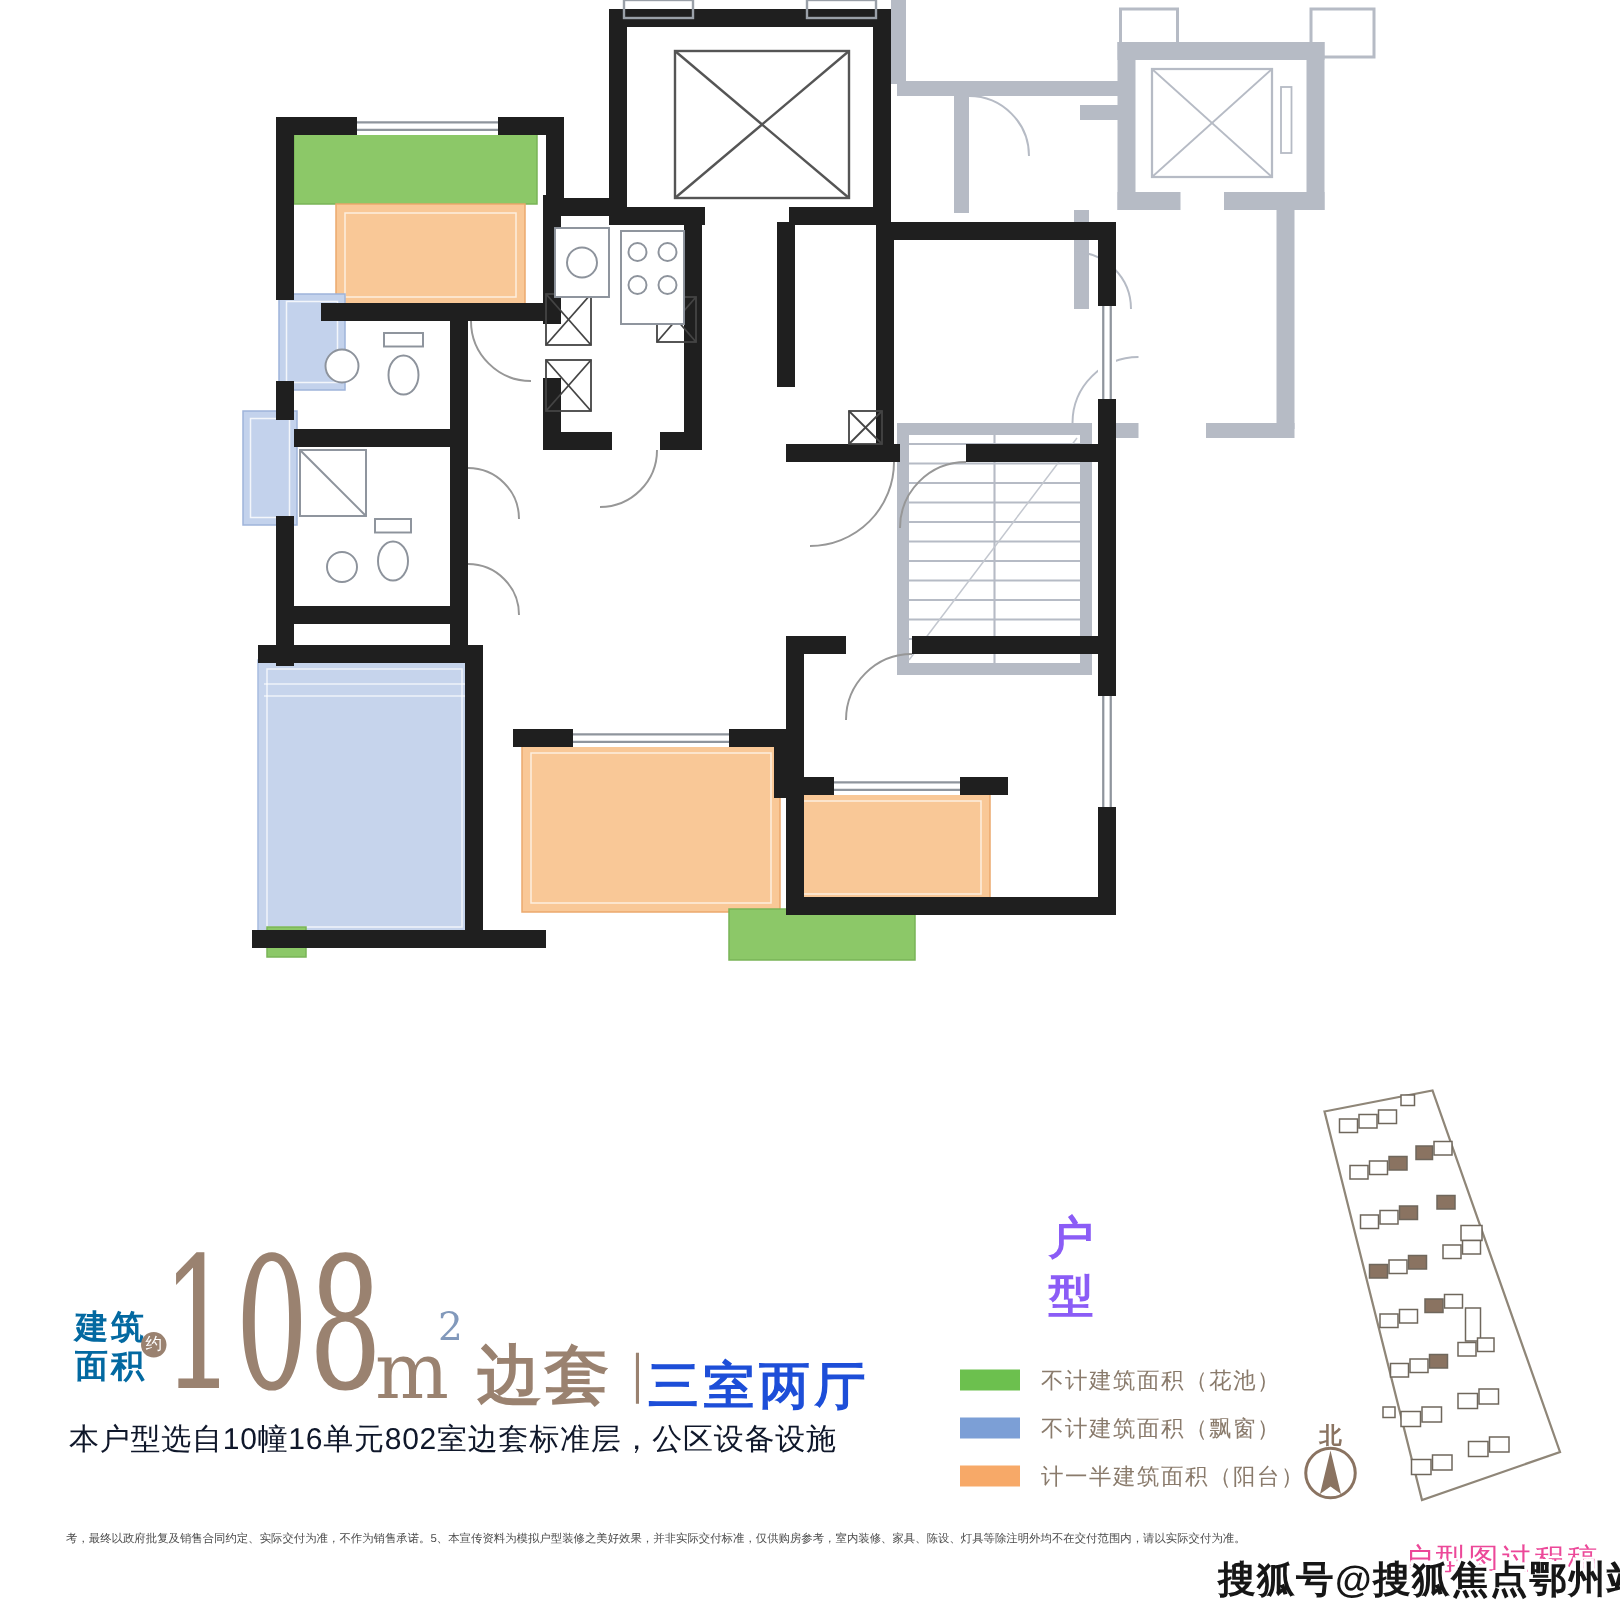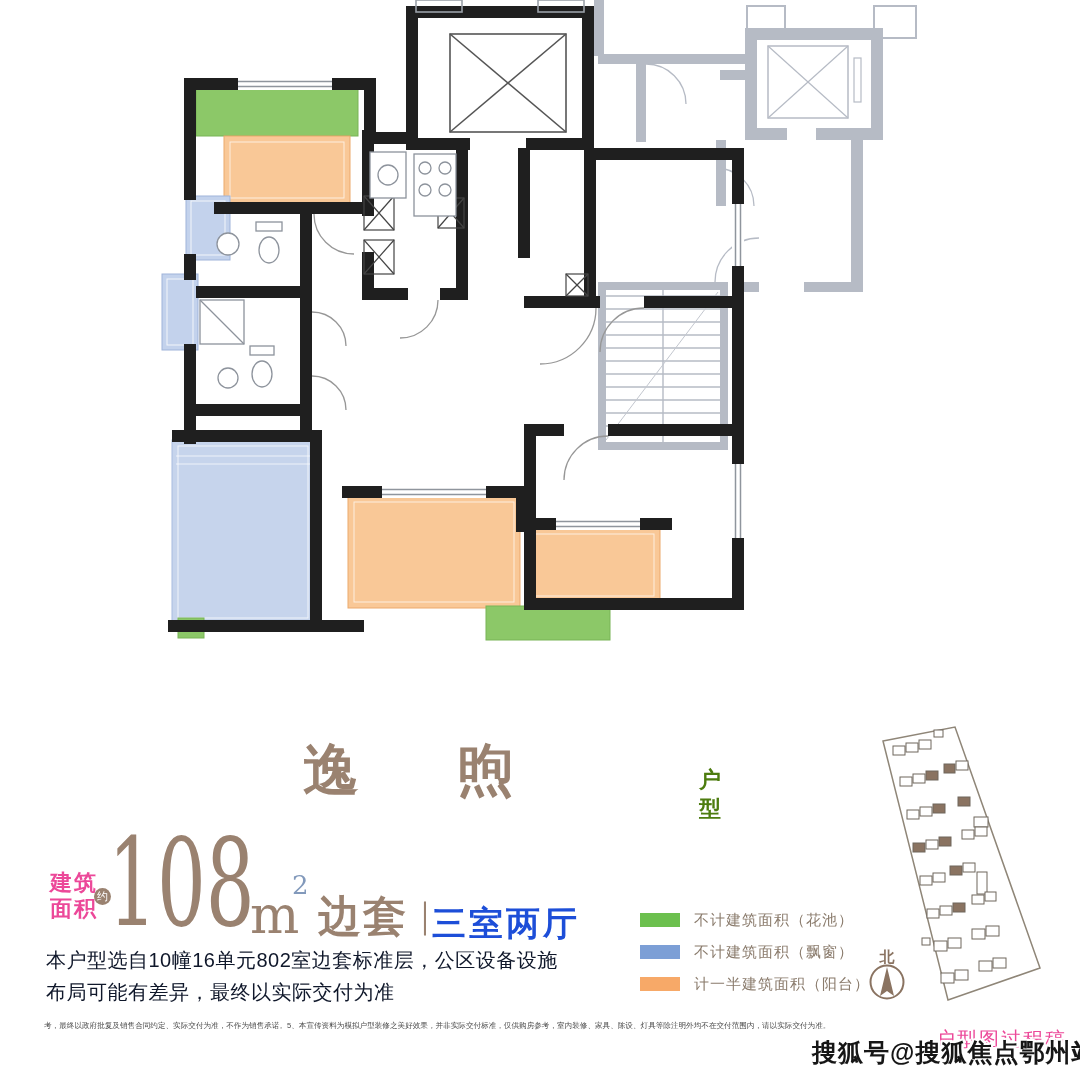--- a/index.html
+++ b/index.html
@@ -4,25 +4,25 @@
 <style>
   html,body{margin:0;padding:0;background:#fff;}
   #page{position:relative;width:1080px;height:1076px;background:#fff;overflow:hidden;
         font-family:"Liberation Sans","DejaVu Sans",sans-serif;}
   .abs{position:absolute;white-space:nowrap;}
   
   .brand{left:303px;top:733px;font-family:"Liberation Serif","DejaVu Serif",serif;
          font-size:56px;letter-spacing:42px;color:#9a8270;font-weight:600;}
   .code{left:436px;top:664px;font-family:"DejaVu Serif","Liberation Serif",serif;
         font-style:italic;font-size:208px;line-height:1;color:#9a8270;letter-spacing:-8px;}
-  .suffix{left:699px;top:766px;width:30px;font-size:22px;line-height:1.3;color:#4d7c0f;
+  .suffix{left:699px;top:806px;width:30px;font-size:30px;line-height:1.3;color:#8b5cf6;
           white-space:normal;font-weight:600;}
   
   .arealabel{left:50px;top:872px;font-size:22px;line-height:1.2;letter-spacing:2px;
-             color:#ec4899;font-weight:700;white-space:normal;width:50px;font-family:Liberation Mono, monospace;}
+             color:#0369a1;font-weight:700;white-space:normal;width:50px;}
   .approx{left:94px;top:888px;width:17px;height:17px;border-radius:50%;background:#9a8270;
           color:#fff;font-size:11px;line-height:17px;text-align:center;}
   .bignum{left:108px;top:822px;font-family:"DejaVu Serif","Liberation Serif",serif;
           font-size:122px;line-height:1;color:#9a8270;transform:scaleX(.63);transform-origin:left top;}
   .unit{left:250px;top:889px;font-family:"DejaVu Serif","Liberation Serif",serif;
         font-size:52px;line-height:1;color:#9a8270;}
   .unitsup{left:292px;top:870px;font-family:"DejaVu Serif","Liberation Serif",serif;
            font-size:26px;color:#8299bb;}
   .tag{left:318px;top:888px;font-size:43px;color:#9a8270;font-weight:600;letter-spacing:2px;}
   .divider{left:408px;top:893px;font-size:34px;color:#9a8270;font-weight:200;}
@@ -269,38 +269,36 @@
       <rect x="979" y="961" width="13" height="10"></rect>
         <rect x="993" y="958" width="13" height="10"></rect>
     </g>
     <g>
       <circle cx="887" cy="982" r="16.5" fill="none" stroke="#8a7361" stroke-width="2"></circle>
       <polygon points="887,967 880,996 887,991 894,996" fill="#8a7361"></polygon>
       <text x="887" y="962" text-anchor="middle" font-size="15" fill="#8a7361" font-weight="bold">北</text>
     </g>
   </svg>
 
-  <div class="abs brand">逸 煦</div>
   <div class="abs suffix">户型</div>
 
   <div class="abs arealabel">
     <span>建筑</span><br>
     <span>面积</span>
   </div>
   <div class="abs approx">约</div>
   <div class="abs bignum">108</div>
   <div class="abs unit">m</div>
   <div class="abs unitsup">2</div>
   <div class="abs tag">边套</div>
   <div class="abs divider">｜</div>
   <div class="abs rooms">三室两厅</div>
 
   <div class="abs desc">
     <div>本户型选自10幢16单元802室边套标准层，公区设备设施</div>
-    <div>布局可能有差异，最终以实际交付为准</div>
   </div>
 
   <div class="abs legend">
     <div class="lrow">
       <span class="swatch" style="background: rgb(108, 192, 78);"></span>
       <span class="llabel">不计建筑面积（花池）</span>
     </div>
     <div class="lrow">
       <span class="swatch" style="background: rgb(124, 159, 214);"></span>
       <span class="llabel">不计建筑面积（飘窗）</span>

